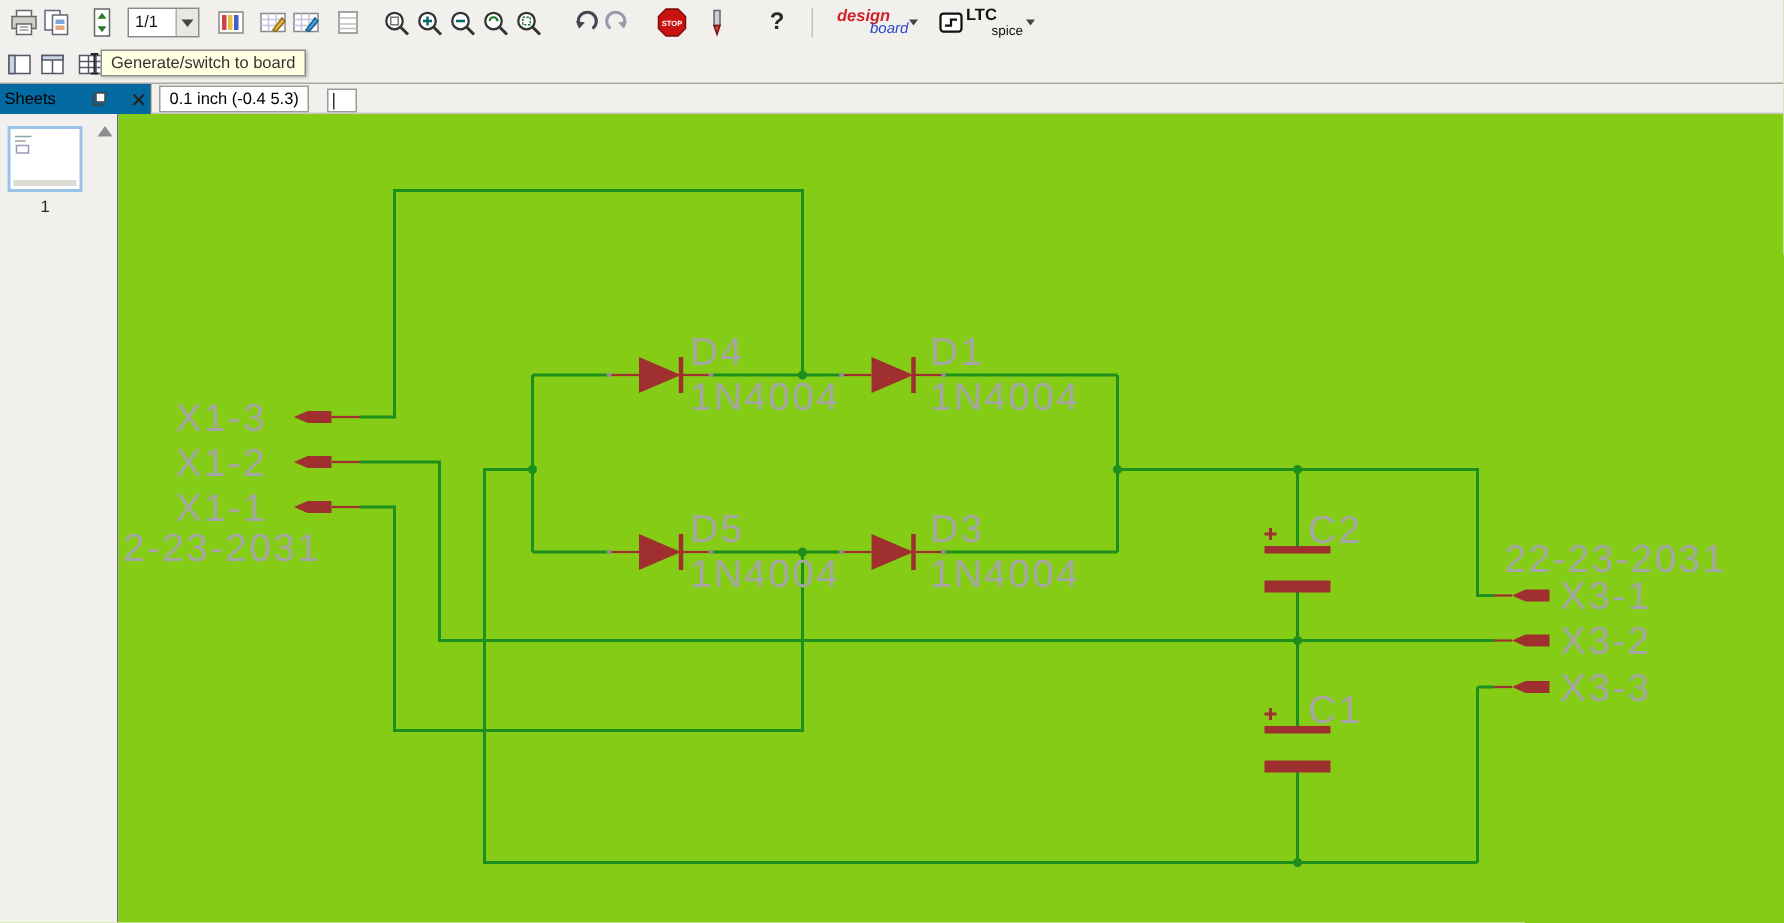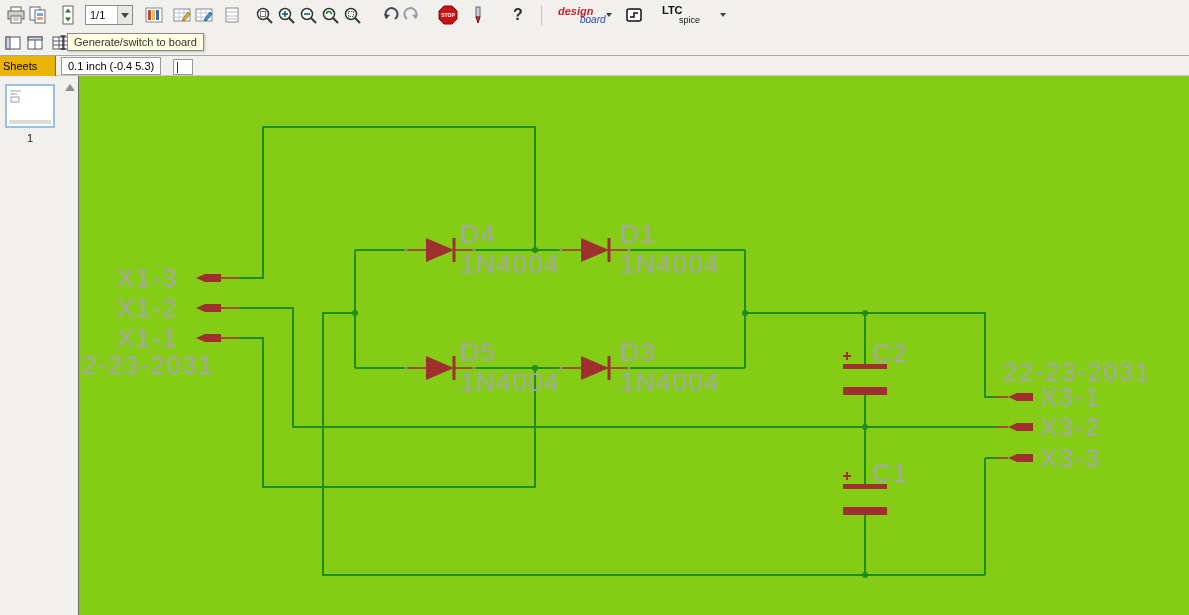--- a/index.html
+++ b/index.html
@@ -23,36 +23,36 @@
   .tri-down.small { border-left-width:3px; border-right-width:3px; border-top-width:4px; }
 
   .help-q { font-size:16px; font-weight:bold; color:#2b2b2b; }
 
   .designlink { display:flex; align-items:center; margin-left:10px; gap:4px; }
   .dl-text { position:relative; width:44px; height:20px;text-align:right; }
   .dl-design { position:absolute; left:0; top:0; color:#cf2128; font-style:italic;
                font-weight:bold; font-size:11px; }
   .dl-link { position:absolute; left:22px; top:9px; color:#2a46c8; font-style:italic;
              font-size:10px; }
-  .ltc { display:flex; align-items:center; margin-left:14px; gap:20px; }
+  .ltc { display:flex; align-items:center; margin-left:14px; gap:2px; }
   .ltc-text { display:flex; flex-direction:column; line-height:1; }
   .ltc-name { font-size:11px; font-weight:bold; color:#111; }
   .ltc-sub  { font-size:9px; color:#111; margin-left:17px; }
 
   
   .row2 { position:absolute; left:0; top:30px; width:1189px; height:26px;
           background:#f1f0ec; border-bottom:1px solid #aaa8a2; display:flex; align-items:center; }
   .tooltip { position:absolute; left:67px; top:33px; background:#ffffe1;
              border:1px solid #8a8a8a; font-size:11px; color:#333; padding:2px 6px;
              white-space:nowrap; box-shadow:1px 1px 2px rgba(0,0,0,.2); z-index:5; }
   .ibeam { position:absolute; left:59px; top:35px; z-index:6; }
 
   
   .row3 { position:absolute; left:0; top:56px; width:1189px; height:20px; display:flex; }
-  .sheets-header { width:56px; height:20px; background:#eab308; border-right:1px solid #6a6a6a;
+  .sheets-header { width:101px; height:20px; background:#0369a1; border-right:1px solid #6a6a6a;
                    display:flex; align-items:center; padding:0 3px; gap:17px; }
   .sheets-title { font-size:11px; color:#000; flex:1; }
   .statusrow { flex:1; height:20px; background:#f1f0ec; border-bottom:1px solid #c9c7c1;
                display:flex; align-items:flex-end; }
   .coord-tab { margin-left:5px; height:18px; background:#fff; border:1px solid #9a9a9a;
                font-size:11px; color:#000; padding:1px 6px; display:flex; align-items:center; }
   .cmd-box { margin-left:12px; width:20px; height:16px; background:#fff; border:1px solid #9a9a9a;
              display:flex; align-items:center; }
   .caret { width:1px; height:11px; background:#333; margin-left:9px; }
 

